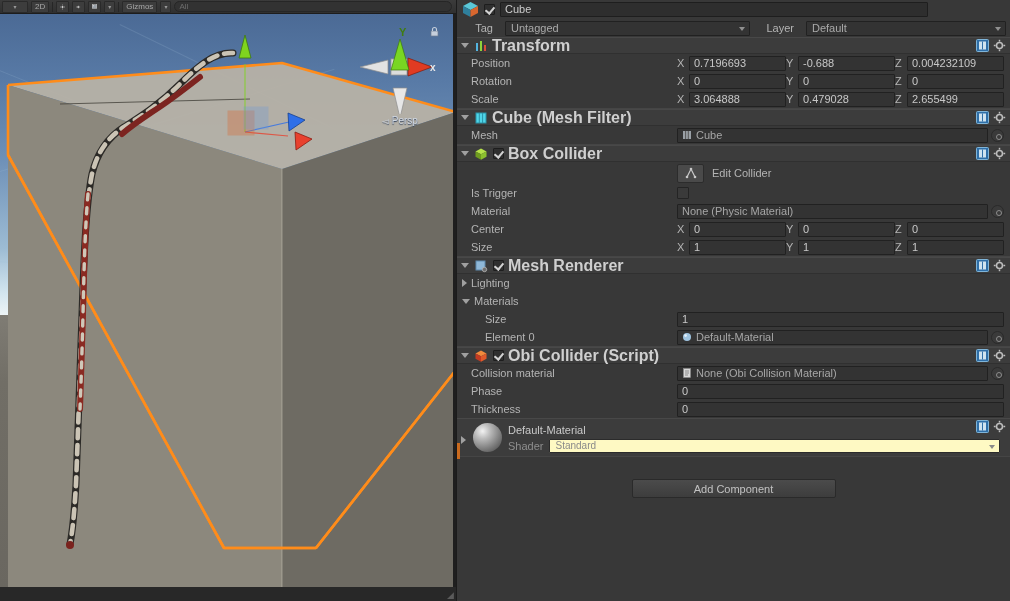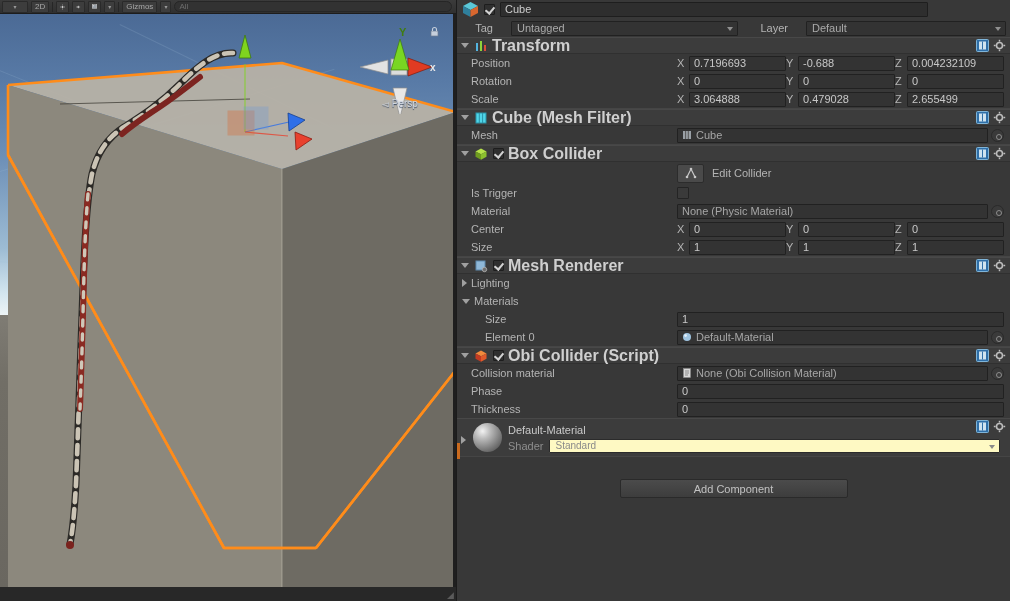--- a/index.html
+++ b/index.html
@@ -50,21 +50,21 @@
   .ground{
     position:absolute; left:0; top:52.6%; width:100%; height:47.4%;
     background:linear-gradient(to bottom,#7f7c74 0%, #716e66 25%, #6a6760 100%);
   }
   .grid-line{ position:absolute; background:rgba(160,190,215,.20); height:1px; transform-origin:0 0; }
   .box-wrap{ position:absolute; left:0; top:0; width:456px; height:573px; }
 
   
   .view-gizmo{ position:absolute; right:14px; top:8px; width:84px; height:104px; z-index:5; }
   .persp-lbl{
-    position:absolute; left:0; bottom:17px; width:84px; text-align:center;
+    position:absolute; left:0; bottom:0; width:84px; text-align:center;
     color:#cfd7e2; font-size:10px; text-shadow:0 1px 1px #31415a;
   }
   .lock-ico{ position:absolute; right:2px; top:4px; width:11px; height:11px; }
 
   .scene-bottom{
     position:absolute; left:0; bottom:0; width:456px; height:14px;
     background:#282828; z-index:6;
   }
   .resize-grip{ position:absolute; right:2px; bottom:1px; color:#5b5b5b; font-size:9px; }
   .pane-split{ position:absolute; right:0; top:0; width:3px; height:601px; background:#1f1f1f; }
@@ -91,21 +91,21 @@
     border:solid #d2d2d2; border-width:0 2px 2px 0; transform:rotate(40deg);
   }
   .name-field{
     flex:1; height:15px; background:#2e2e2e; border:1px solid #1e1e1e; border-radius:1px;
     color:#cbcbcb; font-size:11px; line-height:13px; padding:0 4px; overflow:hidden; white-space:nowrap;
   }
   .static-box{ display:flex; align-items:center; gap:13px; color:#b4b4b4;margin-top:37px; }
   .static-cb{ width:11px;height:11px;background:#343434;border:1px solid #252525;border-radius:1px; }
   .mini-caret{ width:0;height:0;border-left:4px solid transparent;border-right:4px solid transparent;border-top:5px solid #b0b0b0; }
 
-  .tag-row{ display:flex; align-items:center; height:18px; padding:0 4px 0 6px; gap:18px; }
+  .tag-row{ display:flex; align-items:center; height:18px; padding:0 4px 0 6px; gap:12px; }
   .tag-lbl{ color:#b4b4b4; width:30px; text-align:right; }
   .layer-lbl{ color:#b4b4b4; padding-left:4px; }
   .popup{
     height:15px; background:#333333; border:1px solid #212121; border-radius:1px;
     color:#a9a9a9; font-size:11px; line-height:13px; padding:0 12px 0 5px;
     position:relative; overflow:hidden; white-space:nowrap;
   }
   .popup::after{
     content:""; position:absolute; right:4px; top:5px; width:0;height:0;
     border-left:3px solid transparent;border-right:3px solid transparent;
@@ -196,21 +196,21 @@
     color:#8a8a8a; font-size:10px; line-height:12px; padding:0 12px 0 5px; position:relative;
     margin-right:6px;
   }
   .shader-pop::after{
     content:""; position:absolute; right:4px; top:5px; width:0;height:0;
     border-left:3px solid transparent;border-right:3px solid transparent;border-top:4px solid #8a8a8a;
   }
 
   .addcomp-wrap{ display:flex; justify-content:center; padding-top:22px; }
   .addcomp{
-    width:228px; height:19px; border-radius:2px;
+    width:204px; height:19px; border-radius:2px;
     background:linear-gradient(#4b4b4b,#3d3d3d);
     border:1px solid #2a2a2a; color:#c2c2c2;
     display:flex; align-items:center; justify-content:center; font-size:11px;
   }
   .insp-orange{ position:absolute; left:0; top:443px; width:3px; height:16px; background:#c96a1e; }
 </style>
 </head>
 <body>
 
 <div class="app">

